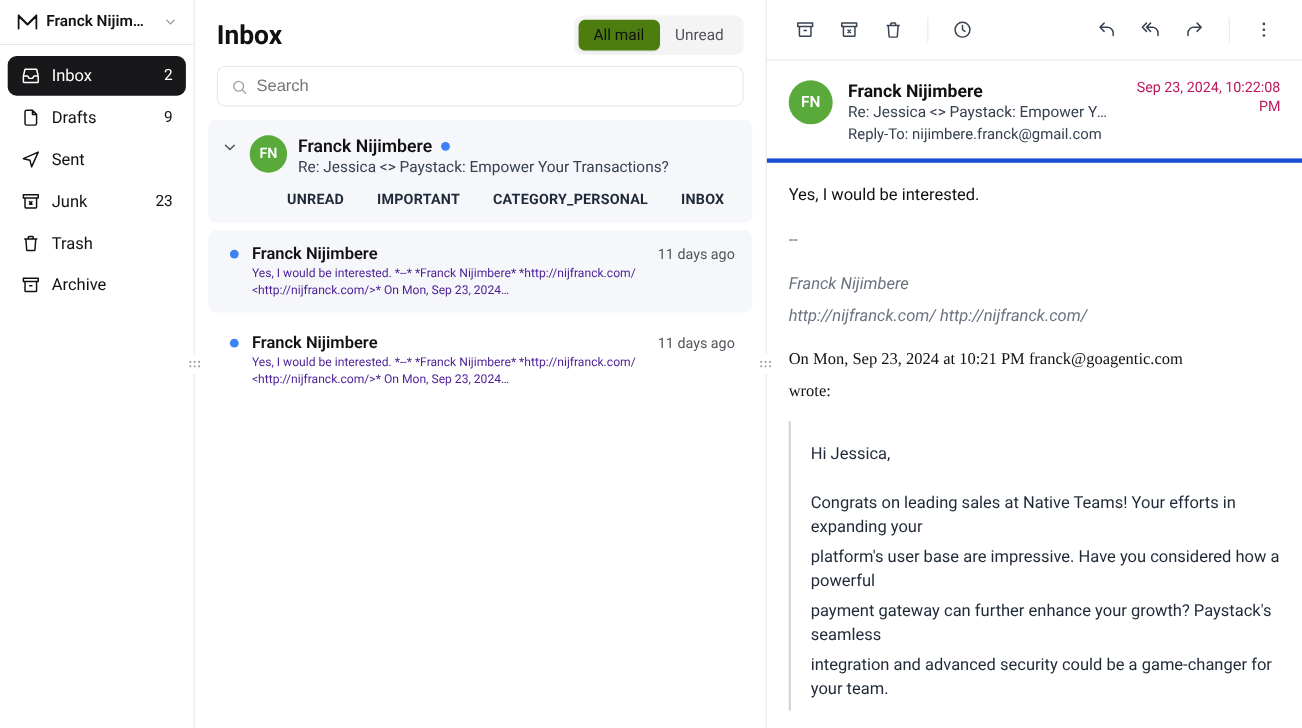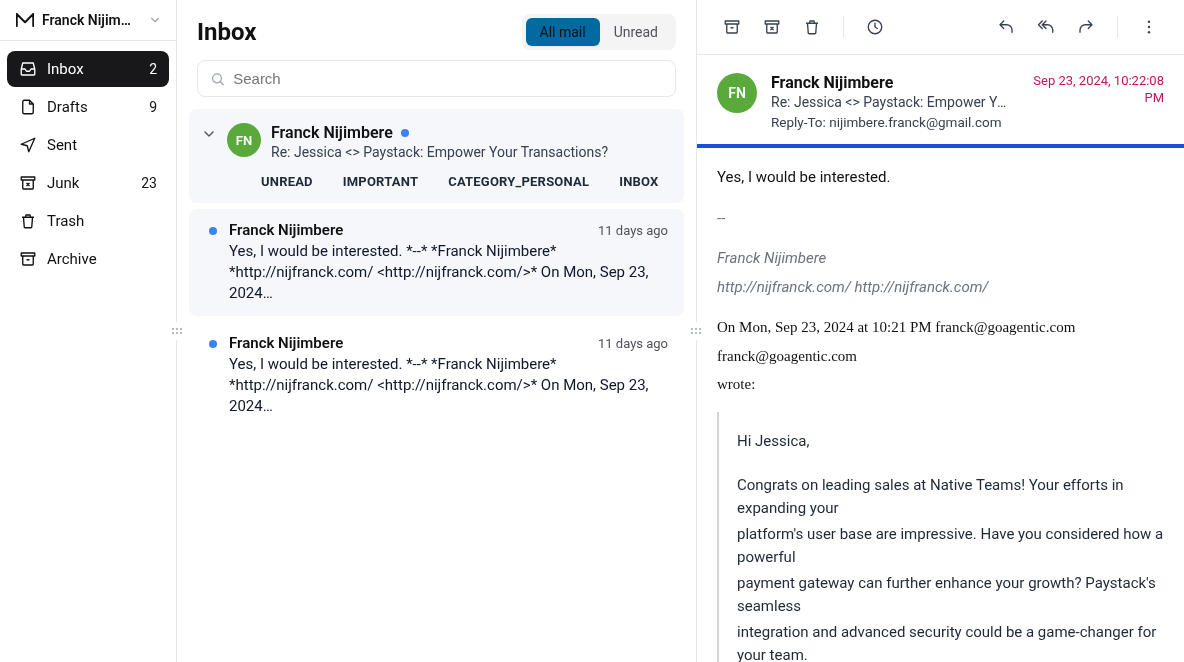--- a/index.html
+++ b/index.html
@@ -84,21 +84,21 @@
       border: none;
       background: transparent;
       font-size: 14px;
       padding: 6px 14px;
       border-radius: 6px;
       cursor: pointer;
       color: #52525b;
       font-family: inherit;
     }
     .seg button.active {
-      background: #0369a1;
+      background: #4d7c0f;
       color: #111;
       box-shadow: 0 1px 2px rgba(0,0,0,0.06);
     }
 
     .search-wrap { padding: 0 20px 12px 20px; }
     .search {
       display: flex;
       align-items: center;
       gap: 8px;
       border: 1px solid #e5e7eb;
@@ -157,21 +157,21 @@
       border-radius: 8px;
       padding: 12px 16px 12px 40px;
       position: relative;
       cursor: pointer;
     }
     .msg-card.selected { background: #f5f7fb; }
     .msg-card .dot-blue { position: absolute; left: 20px; top: 18px; }
     .msg-head { display: flex; justify-content: space-between; align-items: baseline; gap: 10px; }
     .msg-from { font-weight: 600; font-size: 15px; }
     .msg-time { font-size: 13px; color: #52525b; white-space: nowrap; }
-    .msg-snip { font-size: 15px; color: #0f172a; margin-top: 2px; line-height: 1.4; overflow: hidden; }
+    .msg-snip { font-size: 11px; color: #4c1d95; margin-top: 2px; line-height: 1.4; overflow: hidden; }
 
     
     .pane {
       flex: 1;
       display: flex;
       flex-direction: column;
       min-width: 0;
     }
     .toolbar {
       display: flex;
@@ -460,21 +460,20 @@
     <div class="mh-ts">Sep 23, 2024, 10:22:08 PM</div>
   </div>
 
   <div class="msg-body">
     <p>Yes, I would be interested.</p>
     <p style="margin-top:18px;color:#6b7280">--</p>
     <p class="sig">Franck Nijimbere</p>
     <p class="sig-links">http://nijfranck.com/ http://nijfranck.com/</p>
 
     <p class="quote-intro">On Mon, Sep 23, 2024 at 10:21 PM franck@goagentic.com</p>
-    <p class="quote-intro">franck@goagentic.com</p>
     <p class="quote-intro">wrote:</p>
 
     <div class="quote">
       <p>Hi Jessica,</p>
       <p style="height:14px"></p>
       <p>Congrats on leading sales at Native Teams! Your efforts in expanding your</p>
       <p>platform's user base are impressive. Have you considered how a powerful</p>
       <p>payment gateway can further enhance your growth? Paystack's seamless</p>
       <p>integration and advanced security could be a game-changer for your team.</p>
     </div>

